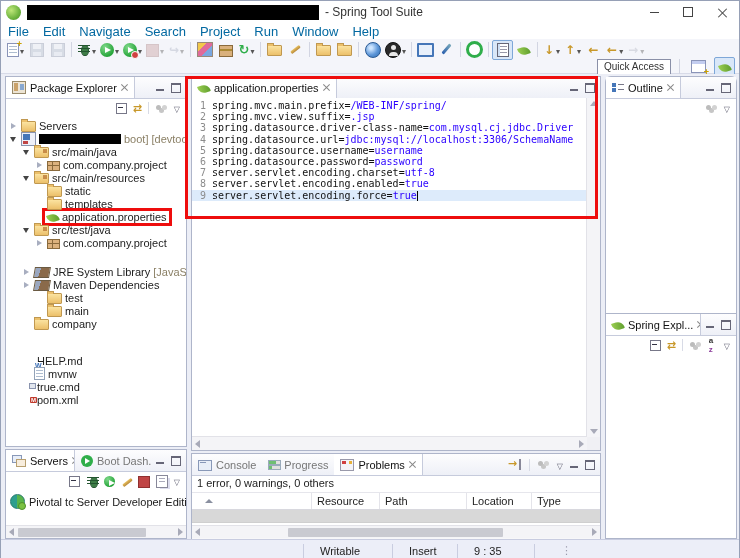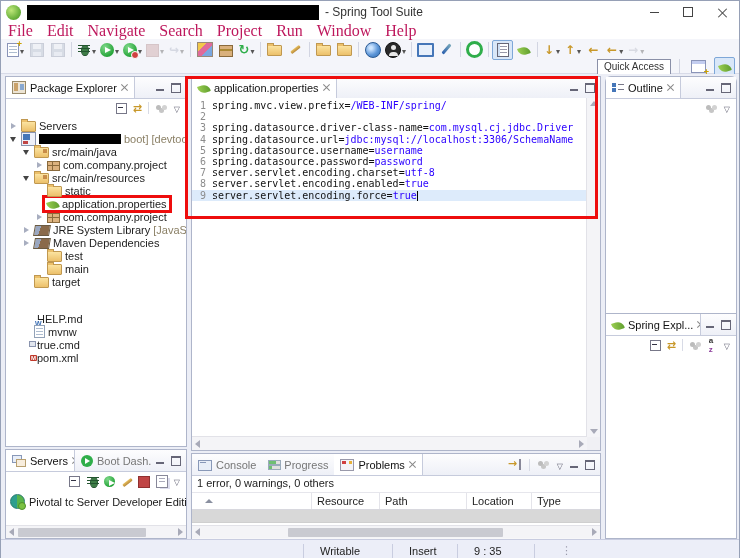--- a/index.html
+++ b/index.html
@@ -11,21 +11,21 @@
   .tredact{width:292px;height:15px;background:#000;margin-left:6px;}
   .title{margin-left:6px;font-size:12px;color:#333;white-space:nowrap;}
   .winbtns{margin-left:auto;display:flex;height:22px;}
   .wb{width:34px;display:flex;align-items:center;justify-content:center;color:#444;font-size:12px;cursor:default;}
   .wmin{width:9px;height:1px;background:#444;}
   .wmax{width:8px;height:8px;border:1px solid #444;}
   .wx{position:relative;width:9px;height:9px;}
   .wx::before,.wx::after{content:"";position:absolute;left:4px;top:-1px;width:1px;height:12px;background:#444;}
   .wx::before{transform:rotate(45deg);} .wx::after{transform:rotate(-45deg);}
   .menubar{height:16px;background:#fff;display:flex;align-items:center;}
-  .mitem{padding:0 7px;font-size:16px;color:#be185d;font-family:Liberation Serif, serif;}
+  .mitem{padding:0 7px;font-size:13px;color:#0369a1;}
   .toolwrap{height:34px;background:#f4f5fa;border-bottom:1px solid #d8dbe8;}
   .toolbar{height:19px;display:flex;align-items:center;padding:1px 2px 0 4px;}
   .tbtn{height:18px;min-width:17px;display:flex;align-items:center;justify-content:center;padding:0 1px;border:1px solid transparent;border-radius:2px;}
   .tbtn.pressed{background:#d9e7f8;border-color:#7ea7d8;}
   .tbtn.dis{opacity:.4;}
   .dd::before{content:"▾";font-size:8px;color:#555;}
   .dd{margin-left:1px;}
   .tsep{width:1px;height:15px;background:#d2d5e2;margin:0 3px;flex:none;}
   .qarow{height:15px;display:flex;justify-content:flex-end;align-items:center;gap:5px;padding:0 4px 0 0;}
   .qa{width:72px;height:14px;border:1px solid #8a90a8;background:#fff;color:#333;font-size:10px;
@@ -414,33 +414,47 @@
           </div>
           <div class="trow" style="padding-left: 29px;">
             <span class="tw"></span>
             <span class="twrap">
               <span class="i i-folder"></span>
               <span class="tlab">static</span>
             </span>
           </div>
           <div class="trow" style="padding-left: 29px;">
             <span class="tw"></span>
+            <span class="twrap">
+              <span class="i i-folder"></span>
+              <span class="tlab">templates</span>
+            </span>
+          </div>
+          <div class="trow" style="padding-left: 29px;">
+            <span class="tw"></span>
             <span class="twrap hl">
               <span class="i i-leaf"></span>
               <span class="tlab">application.properties</span>
             </span>
           </div>
+          <div class="trow" style="padding-left: 16px;">
+            <span class="tw exp"></span>
+            <span class="twrap">
+              <span class="i i-src"></span>
+              <span class="tlab">src/test/java</span>
+            </span>
+          </div>
           <div class="trow" style="padding-left: 29px;">
             <span class="tw col"></span>
             <span class="twrap">
               <span class="i i-package"></span>
               <span class="tlab">com.company.project</span>
             </span>
           </div>
-          <div class="trow" style="padding-left: 16px;">
+          <div class="trow" style="padding-left: 16px; margin-top: 16px;">
             <span class="tw col"></span>
             <span class="twrap">
               <span class="i i-library"></span>
               <span class="tlab">JRE System Library</span>
               <span class="tsuf"> [JavaSE-1.8]</span>
             </span>
           </div>
           <div class="trow" style="padding-left: 16px;">
             <span class="tw col"></span>
             <span class="twrap">
@@ -459,21 +473,21 @@
             <span class="tw"></span>
             <span class="twrap">
               <span class="i i-folder"></span>
               <span class="tlab">main</span>
             </span>
           </div>
           <div class="trow" style="padding-left: 16px;">
             <span class="tw"></span>
             <span class="twrap">
               <span class="i i-folder"></span>
-              <span class="tlab">target</span>
+              <span class="tlab">company</span>
             </span>
           </div>
           <div class="trow" style="padding-left: 16px; margin-top: 24px;">
             <span class="tw"></span>
             <span class="twrap">
               <span class="i i-filew"></span>
               <span class="tlab">HELP.md</span>
             </span>
           </div>
           <div class="trow" style="padding-left: 16px;">
@@ -542,22 +556,22 @@
           <span class="i i-leaf"></span>
           <span>application.properties</span>
           <span class="x"></span>
         </div>
         <div class="pbtns">
           <span class="pmin"></span>
           <span class="pmax"></span>
         </div>
       </div>
       <div class="ebody" id="editor">
-          <div class="eline"><span class="lnum">1</span><span class="ecode"><span class="ekey">spring.mvc.view.prefix=</span><span class="eval">/WEB-INF/spring/</span></span></div>
-          <div class="eline"><span class="lnum">2</span></div>
+          <div class="eline"><span class="lnum">1</span><span class="ecode"><span class="ekey">spring.mvc.main.prefix=</span><span class="eval">/WEB-INF/spring/</span></span></div>
+          <div class="eline"><span class="lnum">2</span><span class="ecode"><span class="ekey">spring.mvc.view.suffix=</span><span class="eval">.jsp</span></span></div>
           <div class="eline"><span class="lnum">3</span><span class="ecode"><span class="ekey">spring.datasource.driver-class-name=</span><span class="eval">com.mysql.cj.jdbc.Driver</span></span></div>
           <div class="eline"><span class="lnum">4</span><span class="ecode"><span class="ekey">spring.datasource.url=</span><span class="eval">jdbc:mysql://localhost:3306/SchemaName</span></span></div>
           <div class="eline"><span class="lnum">5</span><span class="ecode"><span class="ekey">spring.datasource.username=</span><span class="eval">username</span></span></div>
           <div class="eline"><span class="lnum">6</span><span class="ecode"><span class="ekey">spring.datasource.password=</span><span class="eval">password</span></span></div>
           <div class="eline"><span class="lnum">7</span><span class="ecode"><span class="ekey">server.servlet.encoding.charset=</span><span class="eval">utf-8</span></span></div>
           <div class="eline"><span class="lnum">8</span><span class="ecode"><span class="ekey">server.servlet.encoding.enabled=</span><span class="eval">true</span></span></div>
           <div class="eline cur"><span class="lnum">9</span><span class="ecode"><span class="ekey">server.servlet.encoding.force=</span><span class="eval">true</span><span class="caret"></span></span></div>
         </div>
       <div class="vsb">
         <span class="sb-up"></span>

